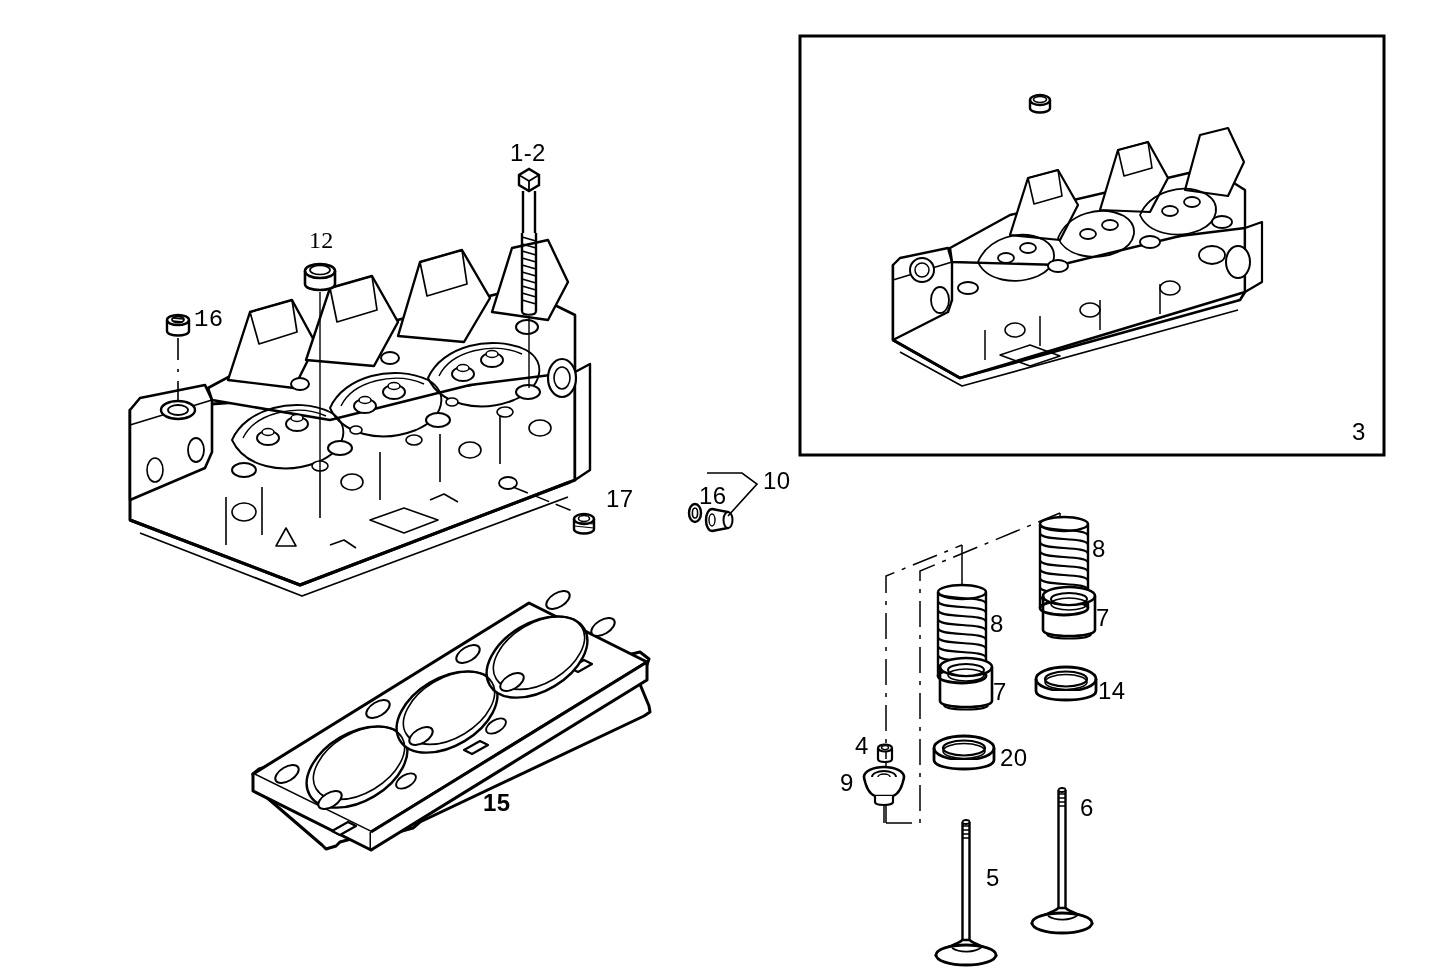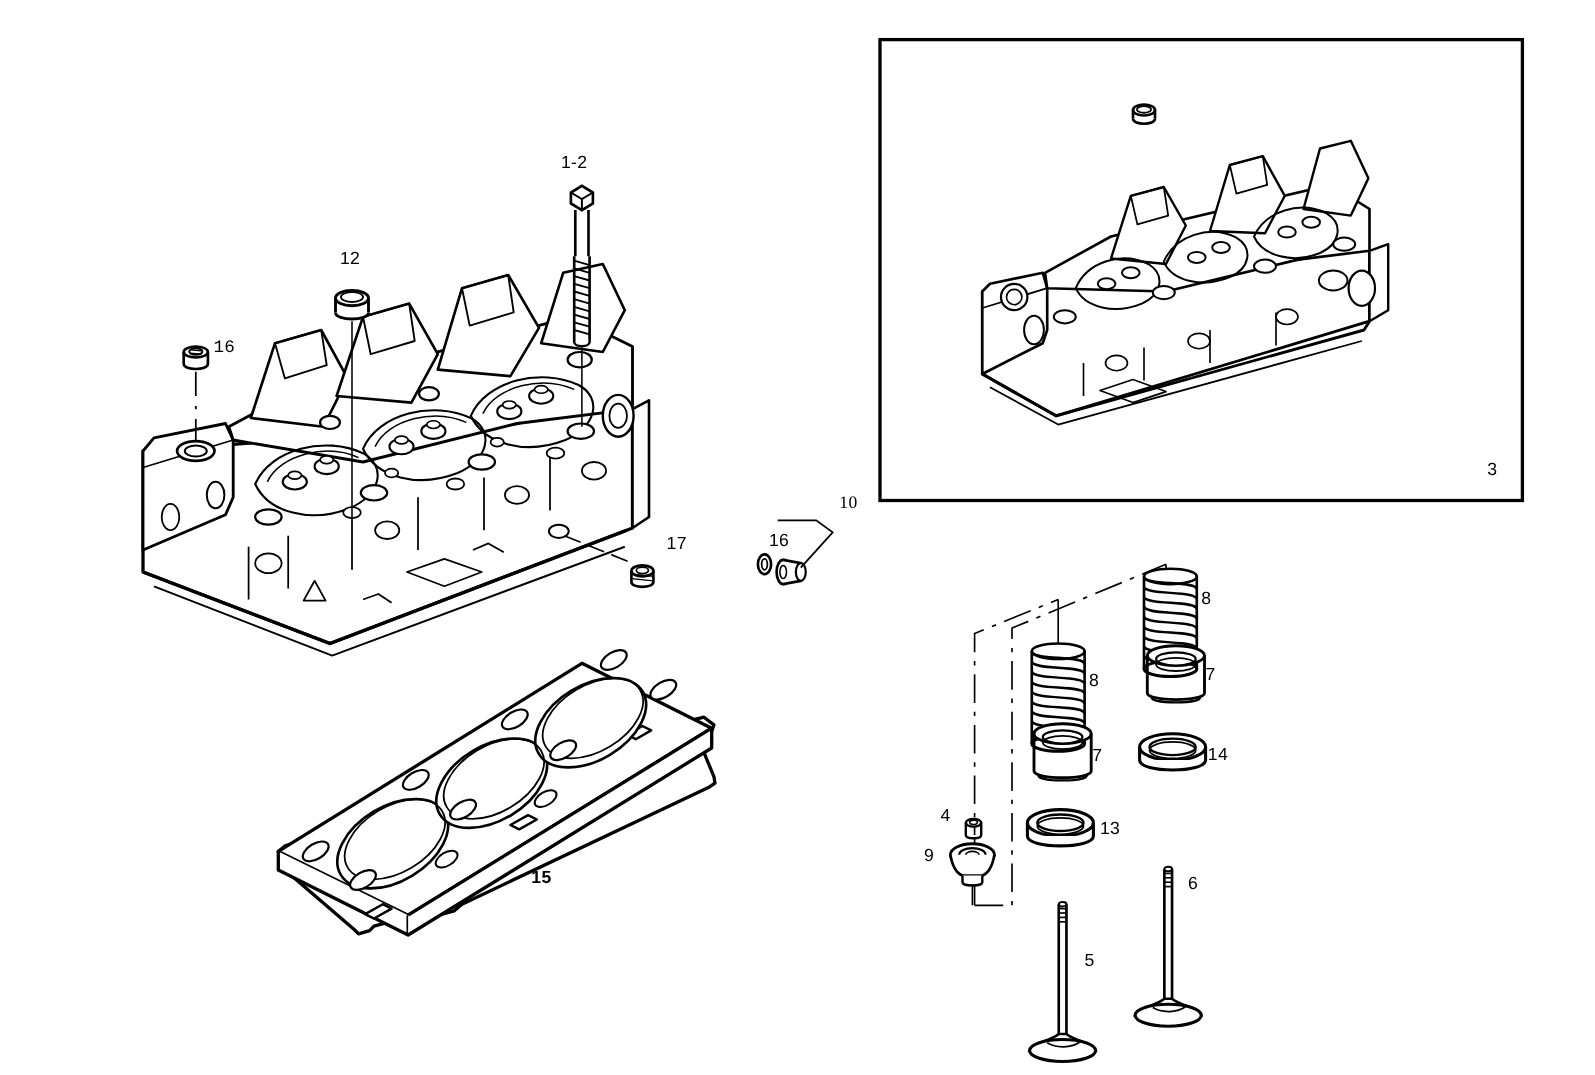--- a/index.html
+++ b/index.html
@@ -6,21 +6,21 @@
   html,body{margin:0;padding:0;background:#ffffff;}
   body{
     width:1450px;height:977px;
     font-family:"Liberation Sans","DejaVu Sans",sans-serif;
     overflow:hidden;position:relative;
   }
   #diagram{position:absolute;top:0;left:0;width:1450px;height:977px;}
   .lbl{
     position:absolute;
     font-family:"Liberation Sans","DejaVu Sans",sans-serif;
-    font-size:16px;
+    font-size:24px;
     color:#000000;
     white-space:nowrap;
     line-height:1;
     letter-spacing:0.3px;
   }
 </style>
 </head>
 <body>
 
 <svg id="diagram" viewBox="0 0 1450 977" xmlns="http://www.w3.org/2000/svg">
@@ -444,30 +444,30 @@
 
     <g fill="#ffffff" stroke="#000000" stroke-width="1.8">
       <ellipse cx="406" cy="781" rx="11" ry="6" transform="rotate(-31 406 781)"></ellipse>
       <ellipse cx="496" cy="726" rx="11" ry="6" transform="rotate(-31 496 726)"></ellipse>
     </g>
   </g>
 </svg>
 
 <div id="labels">
     <div class="lbl" style="left: 510px; top: 141px;">1-2</div>
-    <div class="lbl" style="left: 309px; top: 228px;">12</div>
+    <div class="lbl" style="left: 309px; top: 228px; font-family: Liberation Serif, serif;">12</div>
     <div class="lbl" style="left: 194px; top: 308px; font-family: Liberation Mono, monospace;">16</div>
     <div class="lbl" style="left: 594px; top: 487px; margin-left: 12px;">17</div>
     <div class="lbl" style="left: 699px; top: 484px;">16</div>
-    <div class="lbl" style="left: 763px; top: 450px; font-family: Liberation Serif, serif;">10</div>
+    <div class="lbl" style="left: 763px; top: 469px;">10</div>
     <div class="lbl" style="left: 1092px; top: 537px;">8</div>
     <div class="lbl" style="left: 1096px; top: 606px;">7</div>
     <div class="lbl" style="left: 990px; top: 612px;">8</div>
     <div class="lbl" style="left: 1098px; top: 679px;">14</div>
     <div class="lbl" style="left: 993px; top: 680px;">7</div>
-    <div class="lbl" style="left: 1000px; top: 746px;">13</div>
+    <div class="lbl" style="left: 1000px; top: 746px;">20</div>
     <div class="lbl" style="left: 855px; top: 734px;">4</div>
     <div class="lbl" style="left: 840px; top: 771px;">9</div>
     <div class="lbl" style="left: 1080px; top: 796px;">6</div>
     <div class="lbl" style="left: 986px; top: 866px;">5</div>
     <div class="lbl" style="left: 483px; top: 791px; font-weight: bold;">15</div>
     <div class="lbl" style="left: 1352px; top: 420px;">3</div>
   </div>
 
 </body></html>

